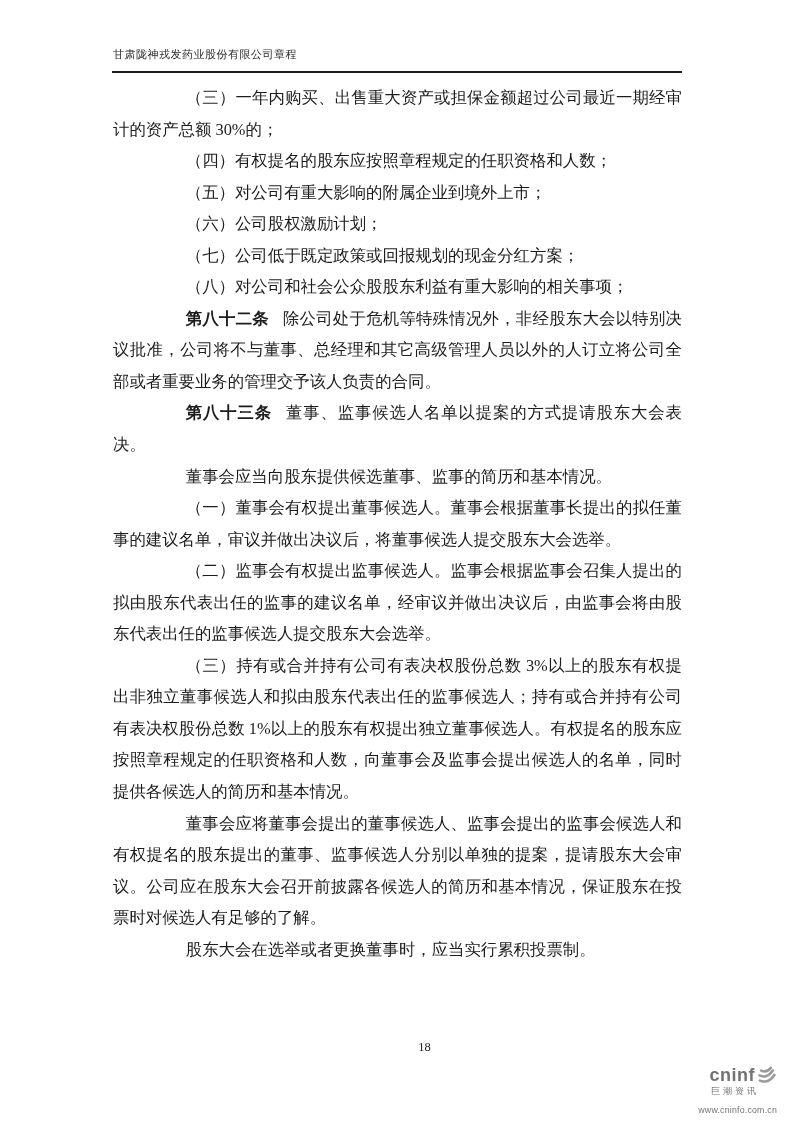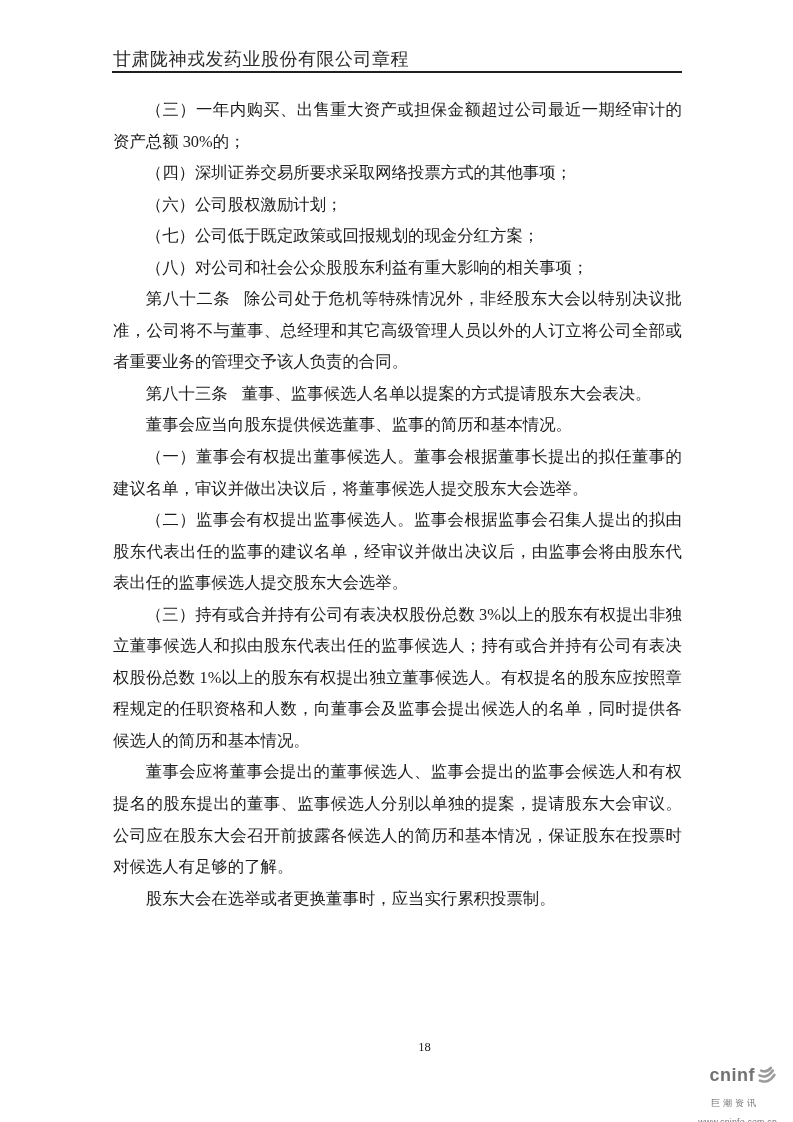--- a/index.html
+++ b/index.html
@@ -10,48 +10,48 @@
     background: #ffffff;
     overflow: hidden;
     font-family: "Liberation Serif", "DejaVu Serif", serif;
     color: #1c1c1c;
   }
   .doc-header {
     position: absolute;
     left: 113px;
     top: 47px;
     width: 568px;
-    font-size: 18px;
+    font-size: 11px;
     letter-spacing: 0.5px;
     color: #2b2b2b;
     white-space: nowrap;
   }
   .header-rule {
     position: absolute;
     left: 112px;
     top: 71px;
     width: 570px;
     height: 2px;
     background: #1f1f1f;
   }
   .doc-body {
     position: absolute;
     left: 113px;
-    top: 94px;
+    top: 82px;
     width: 569px;
   }
   .para {
     margin: 0;
     font-size: 16.4px;
     line-height: 31.55px;
     text-align: justify;
     text-indent: 2em;
     word-break: break-all;
   }
-  .para b { font-weight: normal; }
+  .para b { font-weight: bold; margin-left: 40px; }
   .para b:not(:empty) { margin-right: 0.85em; }
   .page-number {
     position: absolute;
     left: 0;
     top: 1040px;
     width: 100%;
     text-align: center;
     font-size: 12.5px;
     color: #222222;
     padding-left: 28px;
@@ -75,40 +75,41 @@
   }
   .brand-text {
     font-size: 18px;
     font-weight: bold;
     letter-spacing: 0.5px;
   }
   .swirl-icon { width: 21px; height: 21px; display: block; }
   .logo-cn {
     font-size: 9px;
     letter-spacing: 3px;
-    margin-top: 14px;
+    margin-top: 2px;
     margin-right: 18px;
   }
   .logo-url {
     font-size: 8.8px;
     letter-spacing: 0.2px;
     margin-top: 10px;
   }
 </style>
 </head>
 <body>
 
 <div class="page">
 
   <div class="doc-header">甘肃陇神戎发药业股份有限公司章程</div>
   <div class="header-rule"></div>
 
   <div class="doc-body">
     <p class="para"><b></b><span>（三）一年内购买、出售重大资产或担保金额超过公司最近一期经审计的资产总额 30%的；</span></p>
-    <p class="para"><b></b><span>（四）深圳证券交易所要求采取网络投票方式的其他事项；</span></p>
+    <p class="para"><b></b><span>（四）有权提名的股东应按照章程规定的任职资格和人数；</span></p>
+    <p class="para"><b></b><span>（五）对公司有重大影响的附属企业到境外上市；</span></p>
     <p class="para"><b></b><span>（六）公司股权激励计划；</span></p>
     <p class="para"><b></b><span>（七）公司低于既定政策或回报规划的现金分红方案；</span></p>
     <p class="para"><b></b><span>（八）对公司和社会公众股股东利益有重大影响的相关事项；</span></p>
     <p class="para"><b>第八十二条</b><span>除公司处于危机等特殊情况外，非经股东大会以特别决议批准，公司将不与董事、总经理和其它高级管理人员以外的人订立将公司全部或者重要业务的管理交予该人负责的合同。</span></p>
     <p class="para"><b>第八十三条</b><span>董事、监事候选人名单以提案的方式提请股东大会表决。</span></p>
     <p class="para"><b></b><span>董事会应当向股东提供候选董事、监事的简历和基本情况。</span></p>
     <p class="para"><b></b><span>（一）董事会有权提出董事候选人。董事会根据董事长提出的拟任董事的建议名单，审议并做出决议后，将董事候选人提交股东大会选举。</span></p>
     <p class="para"><b></b><span>（二）监事会有权提出监事候选人。监事会根据监事会召集人提出的拟由股东代表出任的监事的建议名单，经审议并做出决议后，由监事会将由股东代表出任的监事候选人提交股东大会选举。</span></p>
     <p class="para"><b></b><span>（三）持有或合并持有公司有表决权股份总数 3%以上的股东有权提出非独立董事候选人和拟由股东代表出任的监事候选人；持有或合并持有公司有表决权股份总数 1%以上的股东有权提出独立董事候选人。有权提名的股东应按照章程规定的任职资格和人数，向董事会及监事会提出候选人的名单，同时提供各候选人的简历和基本情况。</span></p>
     <p class="para"><b></b><span>董事会应将董事会提出的董事候选人、监事会提出的监事会候选人和有权提名的股东提出的董事、监事候选人分别以单独的提案，提请股东大会审议。公司应在股东大会召开前披露各候选人的简历和基本情况，保证股东在投票时对候选人有足够的了解。</span></p>

